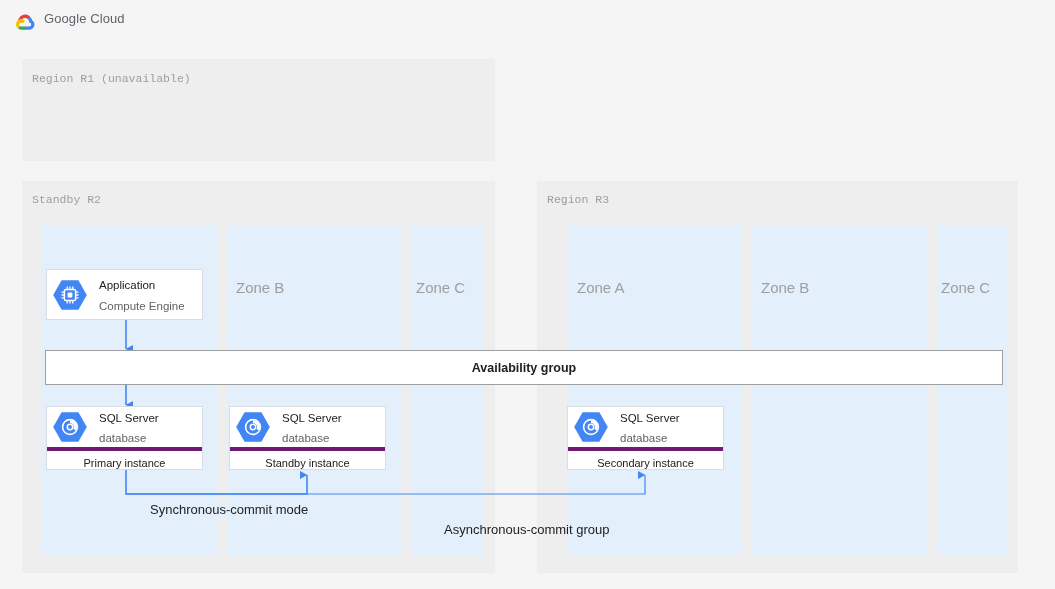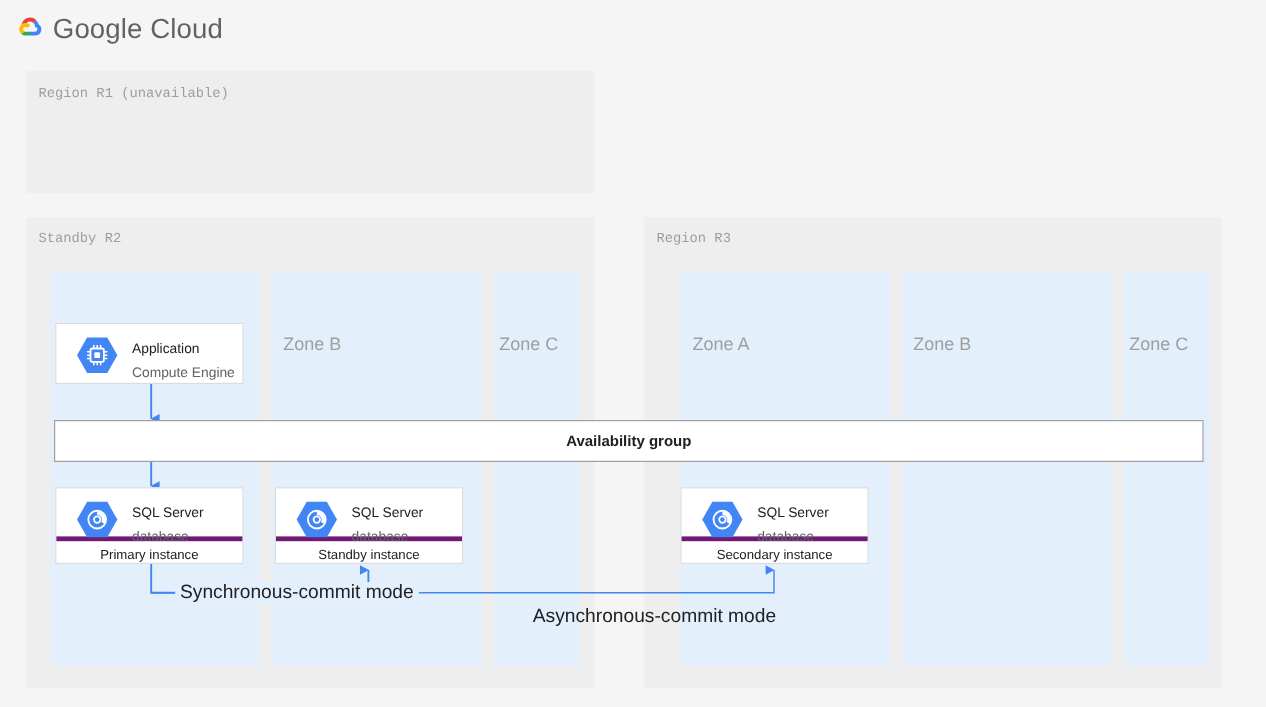--- a/index.html
+++ b/index.html
@@ -25,21 +25,21 @@
     align-items: center;
   }
   .logo-mark {
     position: absolute;
     left: 13px; top: 11px;
     width: 24px; height: 22px;
   }
   .logo-text {
     position: absolute;
     left: 44px; top: 11px;
-    font-size: 23px;
+    font-size: 13px;
     color: #5f6368;
     letter-spacing: .1px;
     white-space: nowrap;
   }
 
   
   .region {
     position: absolute;
     background: #eeeeee;
   }
@@ -87,22 +87,22 @@
 
   
   .card {
     position: absolute;
     background: #ffffff;
     border: 1px solid #dadce0;
     box-sizing: border-box;
   }
   .card-main {
     display: flex;
-    align-items: flex-start;
-    padding: 10px 10px 10px 16px;
+    align-items: center;
+    padding: 10px 10px 10px 5px;
     box-sizing: border-box;
   }
   .card-icon {
     width: 36px; height: 32px;
     flex: 0 0 36px;
     margin-right: 11px;
   }
   .card-text { line-height: 1.28; }
   .card-title {
     font-size: 11.5px;
@@ -141,25 +141,26 @@
   }
   #availability-group .ag-label {
     font-size: 12.5px;
     color: #202124;
     font-weight: bold;
   }
 
   
   .edge-label {
     position: absolute;
-    font-size: 16px;
+    font-size: 13px;
     color: #202124;
     background: #e3f0fb;
     padding: 0 4px;
     white-space: nowrap;
+    margin-top: 17px;
   }
   #label-sync  { left: 146px; top: 485px; }
   #label-async { left: 440px; top: 505px; background: transparent; }
 </style>
 </head>
 <body>
 
 <div class="header">
   <span class="logo-mark">
     <svg viewBox="0 0 48 44" width="24" height="22">
@@ -294,13 +295,13 @@
     </span>
   </div>
   <div class="card-footer">Secondary instance</div>
 </div>
 
 <div id="availability-group">
   <span class="ag-label">Availability group</span>
 </div>
 
 <span class="edge-label" id="label-sync">Synchronous-commit mode</span>
-<span class="edge-label" id="label-async">Asynchronous-commit mode</span>
+<span class="edge-label" id="label-async">Asynchronous-commit group</span>
 
 </body></html>

